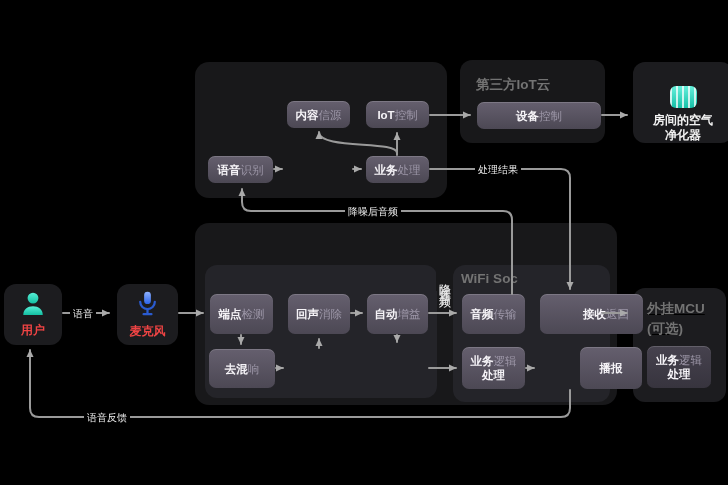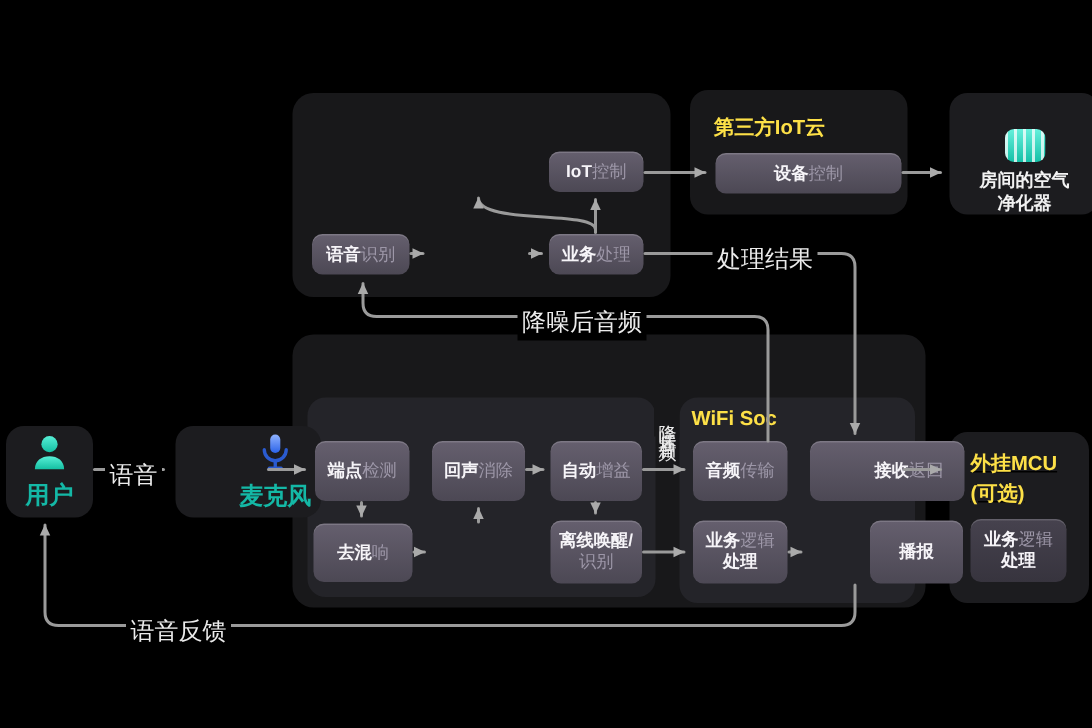--- a/index.html
+++ b/index.html
@@ -9,26 +9,26 @@
   .subpanel{position:absolute;background:#242429;border-radius:12px;z-index:1;}
   .box{position:absolute;background:#1c1c1f;border-radius:12px;z-index:1;
        display:flex;flex-direction:column;align-items:center;justify-content:center;}
   .node{position:absolute;z-index:2;border-radius:7px;
         background:linear-gradient(180deg,#655f6e 0%,#4c4854 100%);
         box-shadow:inset 0 1px 0 rgba(255,255,255,.16);
         display:flex;align-items:center;justify-content:center;text-align:center;
         font-size:11.5px;line-height:14px;color:#f6f4f8;font-weight:600;}
   .node .dim{color:#9d97a8;font-weight:400;}
   .node-dark{background:linear-gradient(180deg,#46424e 0%,#37343e 100%);}
-  .ptitle{position:absolute;z-index:2;color:#fde047;font-weight:700;font-size:13.5px;}
-  .lbl{position:absolute;z-index:4;color:#ececec;font-size:16px;background:#000;
+  .ptitle{position:absolute;z-index:2;color:#737373;font-weight:700;font-size:13.5px;}
+  .lbl{position:absolute;z-index:4;color:#ececec;font-size:10px;background:#000;
        padding:1px 3px;white-space:nowrap;}
   .vlbl{position:absolute;z-index:4;color:#ececec;font-size:12px;background:#18181a;
         writing-mode:vertical-rl;text-orientation:upright;letter-spacing:3px;padding:2px 0;}
-  .boxlabel{color:#14b8a6;font-size:16px;font-weight:600;margin-top:6px;}
+  .boxlabel{color:#ef4444;font-size:12px;font-weight:600;margin-top:6px;}
   .ptext{color:#f2f2f2;font-size:12px;font-weight:600;line-height:15px;text-align:center;margin-top:5px;}
   svg.wires{position:absolute;left:0;top:0;z-index:3;pointer-events:none;}
   .purifier-ic{width:27px;height:31px;border-radius:6px;
      background:repeating-linear-gradient(90deg,rgba(255,255,255,.75) 0 2px,rgba(255,255,255,0) 2px 6px),
                 linear-gradient(180deg,#66f0dc 0%,#14c0a7 100%);}
 </style>
 </head>
 <body>
 
 <div id="stage">
@@ -46,21 +46,21 @@
         <stop offset="0" stop-color="#57efd6"></stop>
             <stop offset="1" stop-color="#14bfa2"></stop>
           </linearGradient>
         </defs>
       <circle cx="12" cy="6.5" r="5" fill="url(#gu)"></circle>
       <path d="M3 22c0-5.2 4-8 9-8s9 2.8 9 8z" fill="url(#gu)"></path>
     </svg>
     <div class="boxlabel">用户</div>
   </div>
 
-  <div class="box" style="left:117px;top:284px;width:61px;height:61px;padding-left:36px;">
+  <div class="box" style="left:117px;top:284px;width:61px;height:61px;">
     <svg width="27" height="27" viewBox="0 0 24 24">
       <defs>
           <linearGradient id="gm" x1="0" y1="0" x2="0" y2="1">
         <stop offset="0" stop-color="#8fb2ff"></stop>
             <stop offset="1" stop-color="#2b63e8"></stop>
           </linearGradient>
         </defs>
       <rect x="9" y="1.5" width="6" height="11" rx="3" fill="url(#gm)"></rect>
       <path d="M5.5 10.5a6.5 6.5 0 0 0 13 0" fill="none" stroke="#2a5bd0" stroke-width="2" stroke-linecap="round"></path>
       <line x1="12" y1="17.5" x2="12" y2="20.5" stroke="#2a5bd0" stroke-width="2" stroke-linecap="round"></line>
@@ -84,41 +84,41 @@
 
   <div class="ptitle" style="left:476px;top:76px;">第三方IoT云</div>
   <div class="ptitle" style="left:461px;top:271px;">WiFi Soc</div>
 
   <div class="node" style="left:208px;top:156px;width:65px;height:27px;">
       <span><span>语音</span><span class="dim">识别</span></span>
     </div>
   <div class="node" style="left:366px;top:156px;width:63px;height:27px;">
       <span><span>业务</span><span class="dim">处理</span></span>
     </div>
+  <div class="node" style="left:287px;top:101px;width:63px;height:27px;">
+      <span><span>内容</span><span class="dim">信源</span></span>
+    </div>
   <div class="node" style="left:366px;top:101px;width:63px;height:27px;">
       <span><span>IoT</span><span class="dim">控制</span></span>
     </div>
   <div class="node" style="left:477px;top:102px;width:124px;height:27px;">
       <span><span>设备</span><span class="dim">控制</span></span>
     </div>
 
   <div class="node" style="left:210px;top:294px;width:63px;height:40px;">
       <span><span>端点</span><span class="dim">检测</span></span>
     </div>
   <div class="node" style="left:367px;top:294px;width:61px;height:40px;">
       <span><span>自动</span><span class="dim">增益</span></span>
     </div>
   <div class="node" style="left:288px;top:294px;width:62px;height:40px;">
       <span><span>回声</span><span class="dim">消除</span></span>
     </div>
   <div class="node" style="left:209px;top:349px;width:66px;height:39px;">
       <span><span>去混</span><span class="dim">响</span></span>
-    </div>
-  <div class="node" style="left:367px;top:347px;width:61px;height:42px;">
-      <span><span>离线</span><span>唤醒/</span><br><span class="dim">识别</span></span>
     </div>
 
   <div class="node" style="left:462px;top:294px;width:63px;height:40px;">
       <span><span>音频</span><span class="dim">传输</span></span>
     </div>
   <div class="node" style="left:540px;top:294px;width:74px;height:40px;padding-left:29px;">
       <span><span>接收</span><span class="dim">返回</span></span>
     </div>
   <div class="node" style="left:462px;top:347px;width:63px;height:42px;">
       <span><span>业务</span><span class="dim">逻辑</span><br><span>处理</span></span>

